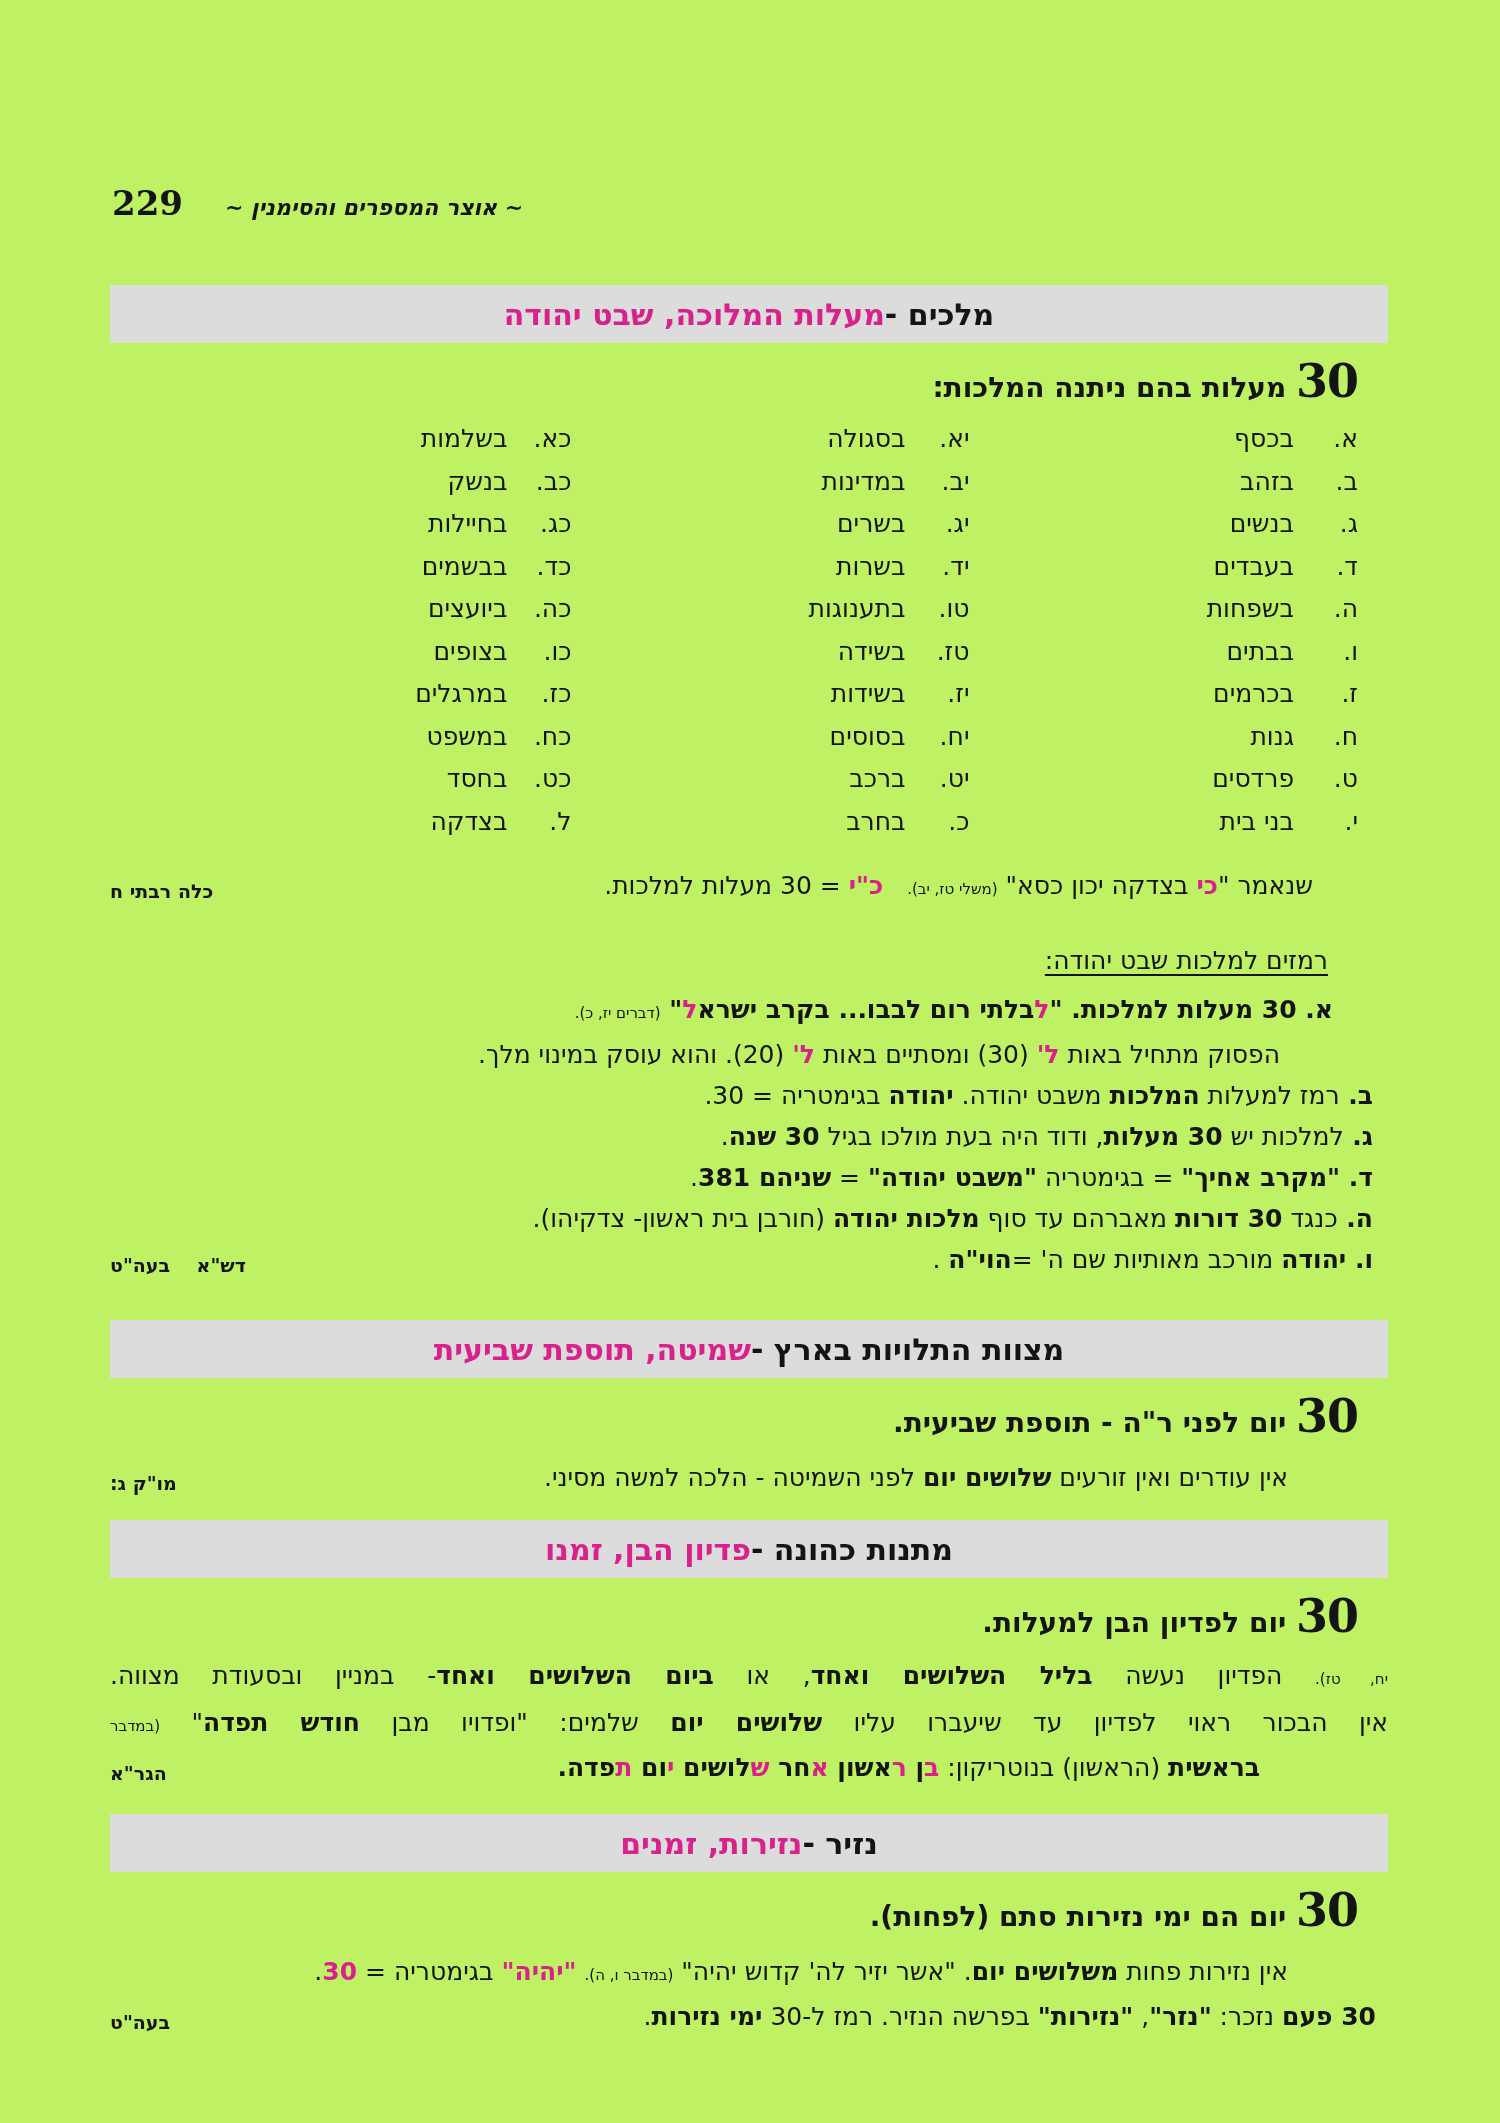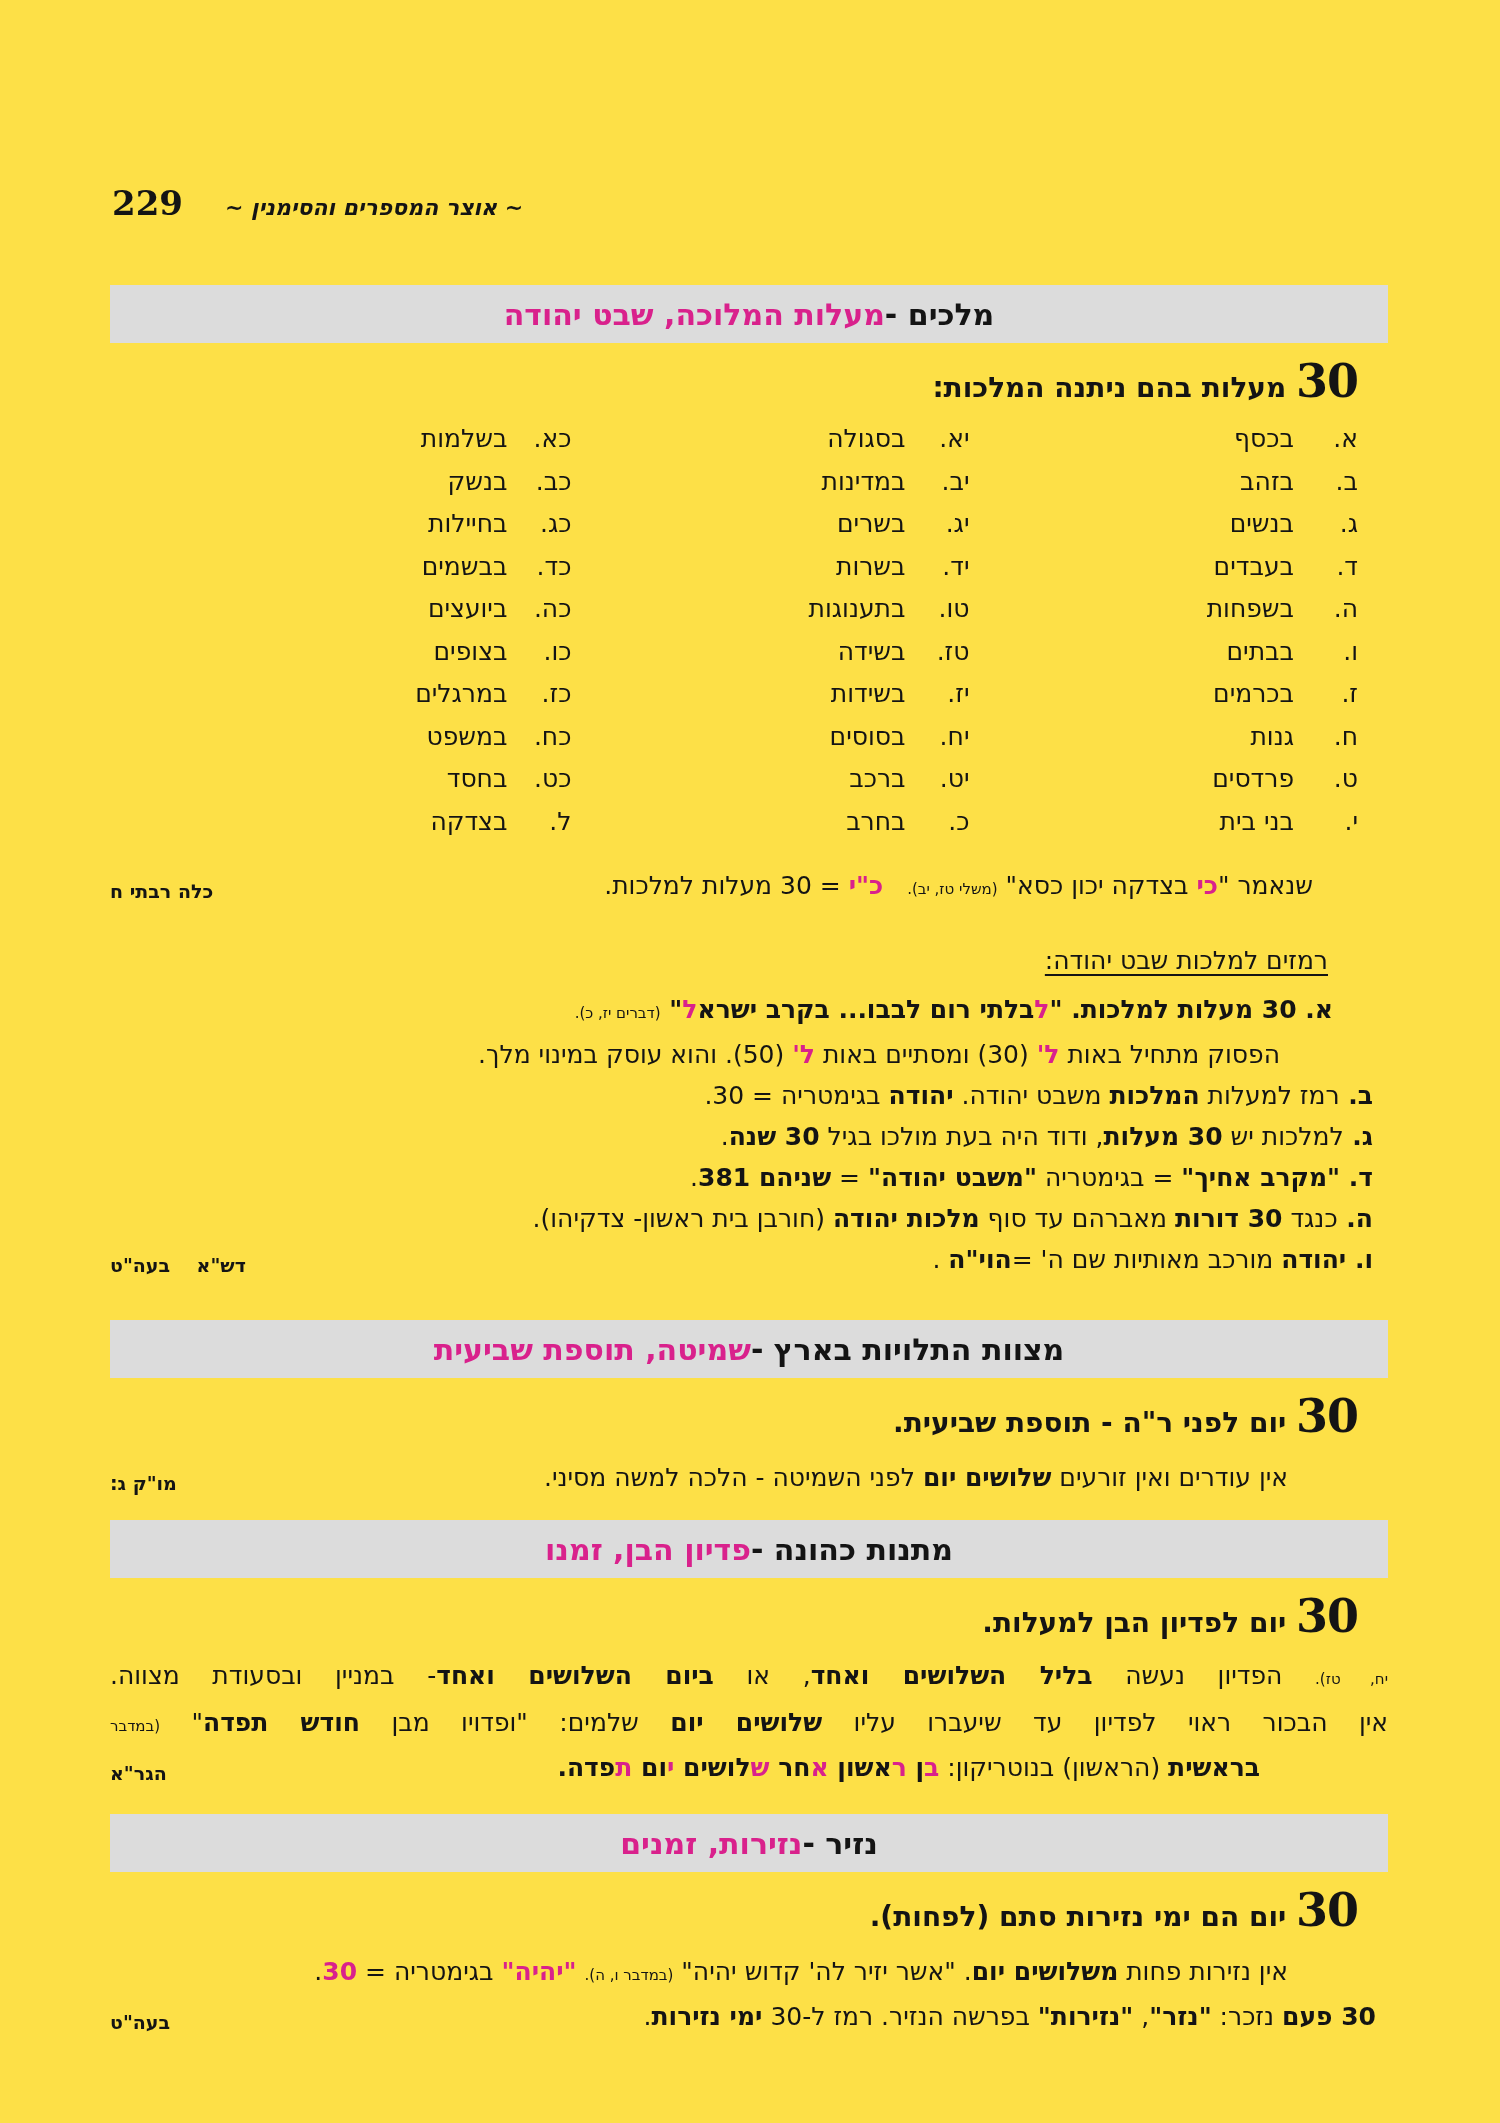--- a/index.html
+++ b/index.html
@@ -1,16 +1,16 @@
 <!DOCTYPE html>
 <html lang="he" dir="rtl" style="--accent: #d9218c; --barbg: #dcdcdc; --text: #141414;"><head>
 <meta charset="utf-8">
 <style>
   html,body{margin:0;padding:0;background:#ffffff;}
-  .page{position:relative;width:1500px;height:2123px;background:#fde047;overflow:hidden;
+  .page{position:relative;width:1500px;height:2123px;background:#bef264;overflow:hidden;
         color:var(--text,#141414);font-family:"DejaVu Sans",sans-serif;direction:rtl;}
   
   .header{position:absolute;top:183px;left:112px;direction:ltr;display:flex;align-items:baseline;gap:42px;}
   .page-num{font-family:"DejaVu Serif",serif;font-size:34px;font-weight:bold;}
   .book-title{font-size:22px;font-weight:bold;font-style:italic;}
   
   .content{position:absolute;top:285px;right:112px;width:1278px;}
   section{display:block;}
   .bar{background:var(--barbg,#dcdcdc);height:58px;display:flex;align-items:center;justify-content:center;
        font-size:30px;font-weight:bold;}
@@ -193,21 +193,21 @@
         <span class="margin-note">כלה רבתי ח</span>
         <span><span>שנאמר </span><span>"</span><span class="m b">כי</span><span> בצדקה יכון כסא" </span><span class="sm">(משלי טז, יב).</span><span class="gap"> </span><span class="m b">כ"י</span><span> = 30 מעלות למלכות.</span></span>
       </div>
 
       <div class="line subhead">
         <span class="u">רמזים למלכות שבט יהודה:</span>
       </div>
 
       <div class="remez-block">
         <div class="line remez first"><span class="b">א. </span><span class="b">30 מעלות למלכות. </span><span class="b">"</span><span class="b m">ל</span><span class="b">בלתי רום לבבו... בקרב ישרא</span><span class="b m">ל</span><span class="b">" </span><span class="sm">(דברים יז, כ).</span></div>
-        <div class="line remez indent"><span>הפסוק מתחיל באות </span><span class="b m">ל'</span><span> (30) ומסתיים באות </span><span class="b m">ל'</span><span> (50). והוא עוסק במינוי מלך.</span></div>
+        <div class="line remez indent"><span>הפסוק מתחיל באות </span><span class="b m">ל'</span><span> (30) ומסתיים באות </span><span class="b m">ל'</span><span> (20). והוא עוסק במינוי מלך.</span></div>
         <div class="line remez"><span class="b">ב. </span><span>רמז למעלות </span><span class="b">המלכות</span><span> משבט יהודה. </span><span class="b">יהודה</span><span> בגימטריה = 30.</span></div>
         <div class="line remez"><span class="b">ג. </span><span>למלכות יש </span><span class="b">30 מעלות</span><span>, ודוד היה בעת מולכו בגיל </span><span class="b">30 שנה</span><span>.</span></div>
         <div class="line remez"><span class="b">ד. </span><span class="b">"מקרב אחיך"</span><span> = בגימטריה </span><span class="b">"משבט יהודה"</span><span> = </span><span class="b">שניהם 381</span><span>.</span></div>
         <div class="line remez"><span class="b">ה. </span><span>כנגד </span><span class="b">30 דורות</span><span> מאברהם עד סוף </span><span class="b">מלכות יהודה</span><span> (חורבן בית ראשון- צדקיהו).</span></div>
         <div class="line remez">
           <span class="margin-note">דש"א    בעה"ט</span>
           <span><span class="b">ו. </span><span class="b">יהודה</span><span> מורכב מאותיות שם ה' =</span><span class="b">הוי"ה</span><span> .</span></span>
         </div>
       </div>
     </section>

